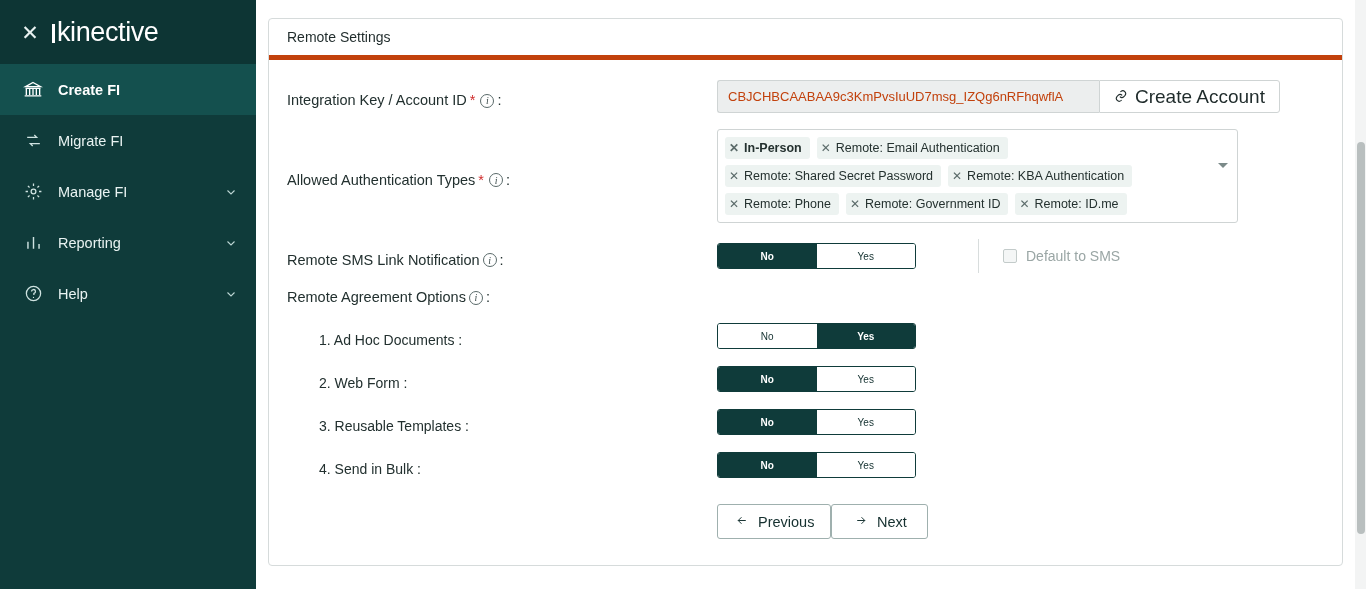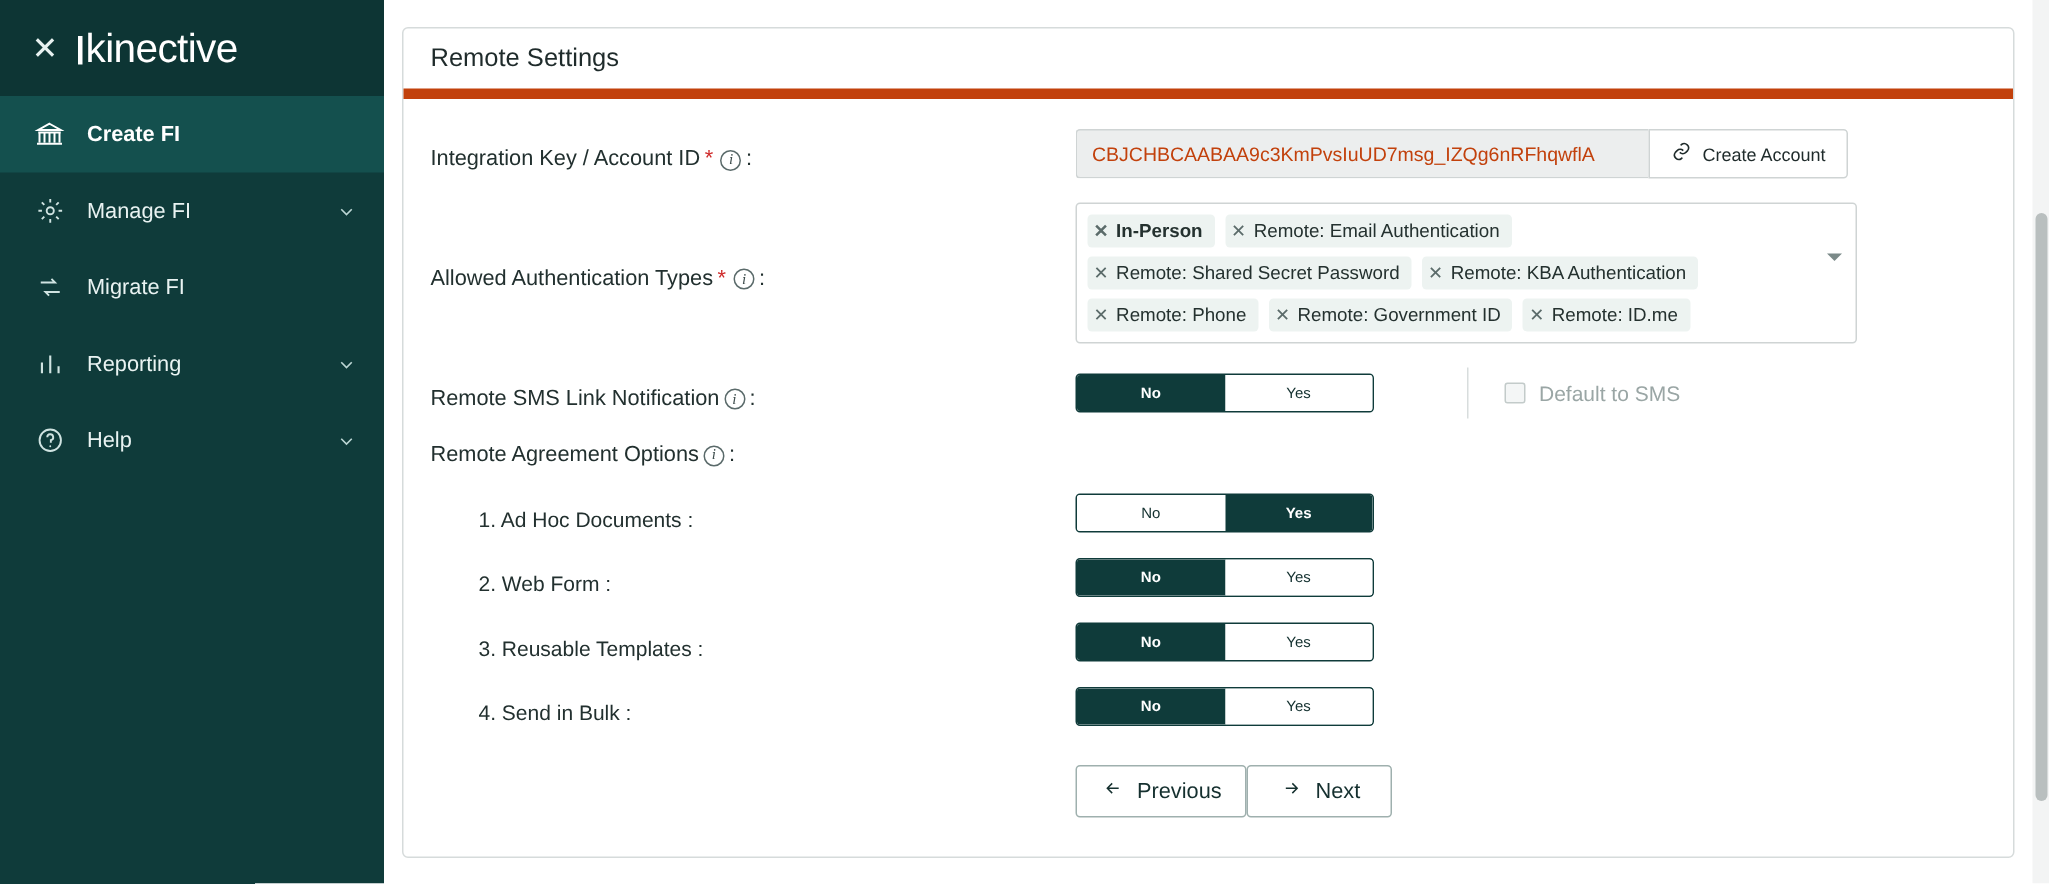--- a/index.html
+++ b/index.html
@@ -78,23 +78,23 @@
     padding: 18px 22px 0 12px;
     position: relative;
   }
   .card {
     border: 1px solid #d6dbdb;
     border-radius: 4px;
     width: 1075px;
     background: #fff;
   }
   .card-header {
-    border-bottom: 7px solid #c2410c;
+    border-bottom: 5px solid #c2410c;
     padding: 10px 18px;
-    font-size: 17px;
+    font-size: 14px;
     color: #1f2b2b;
   }
   .card-body { padding: 20px 18px 26px 18px; }
 
   .row { display: flex; align-items: center; margin-bottom: 16px; }
   .label-col {
     width: 430px;
     flex: 0 0 430px;
     padding-top: 7px;
     font-size: 14.5px;
@@ -133,21 +133,21 @@
     white-space: nowrap;
     display: flex; align-items: center;
   }
   .create-acct {
     height: 33px;
     border: 1px solid #cfd4d4;
     border-radius: 0 3px 3px 0;
     background: #ffffff;
     display: flex; align-items: center;
     padding: 0 14px;
-    font-size: 12px;
+    font-size: 19px;
     color: #1f2b2b;
     cursor: pointer;
     gap: 7px;
   }
 
   
   .multiselect {
     width: 521px;
     min-height: 86px;
     border: 1px solid #cfd4d4;
@@ -276,39 +276,39 @@
           <svg width="20" height="20" viewBox="0 0 24 24" fill="none" stroke="#ffffff" stroke-width="1.6">
             <path d="M3 10h18M4 10v8M8 10v8M12 10v8M16 10v8M20 10v8M2 19h20M12 3l9 5H3l9-5z"></path>
           </svg>
         </span>
         <span class="nav-label">Create FI</span>
       </div>
 
       <div class="nav-item">
         <span class="nav-ico">
           <svg width="19" height="19" viewBox="0 0 24 24" fill="none" stroke="#cfe3e1" stroke-width="1.6">
+            <path d="M4 8h12l-3-3M20 16H8l3 3"></path>
+          </svg>
+        </span>
+        <span class="nav-label">Migrate FI</span>
+      </div>
+
+      <div class="nav-item">
+        <span class="nav-ico">
+          <svg width="19" height="19" viewBox="0 0 24 24" fill="none" stroke="#cfe3e1" stroke-width="1.6">
             <circle cx="12" cy="12" r="3"></circle>
             <path d="M12 2v3M12 19v3M2 12h3M19 12h3M4.9 4.9l2.1 2.1M17 17l2.1 2.1M19.1 4.9L17 7M7 17l-2.1 2.1"></path>
           </svg>
         </span>
         <span class="nav-label">Manage FI</span>
         <span class="chev">
           <svg width="12" height="12" viewBox="0 0 24 24" fill="none" stroke="#bcd6d4" stroke-width="2.2">
               <path d="M5 9l7 7 7-7"></path>
             </svg>
         </span>
-      </div>
-
-      <div class="nav-item">
-        <span class="nav-ico">
-          <svg width="19" height="19" viewBox="0 0 24 24" fill="none" stroke="#cfe3e1" stroke-width="1.6">
-            <path d="M4 8h12l-3-3M20 16H8l3 3"></path>
-          </svg>
-        </span>
-        <span class="nav-label">Migrate FI</span>
       </div>
 
       <div class="nav-item">
         <span class="nav-ico">
           <svg width="19" height="19" viewBox="0 0 24 24" fill="none" stroke="#cfe3e1" stroke-width="1.8">
             <path d="M5 20V11M12 20V5M19 20v-6"></path>
           </svg>
         </span>
         <span class="nav-label">Reporting</span>
         <span class="chev">

